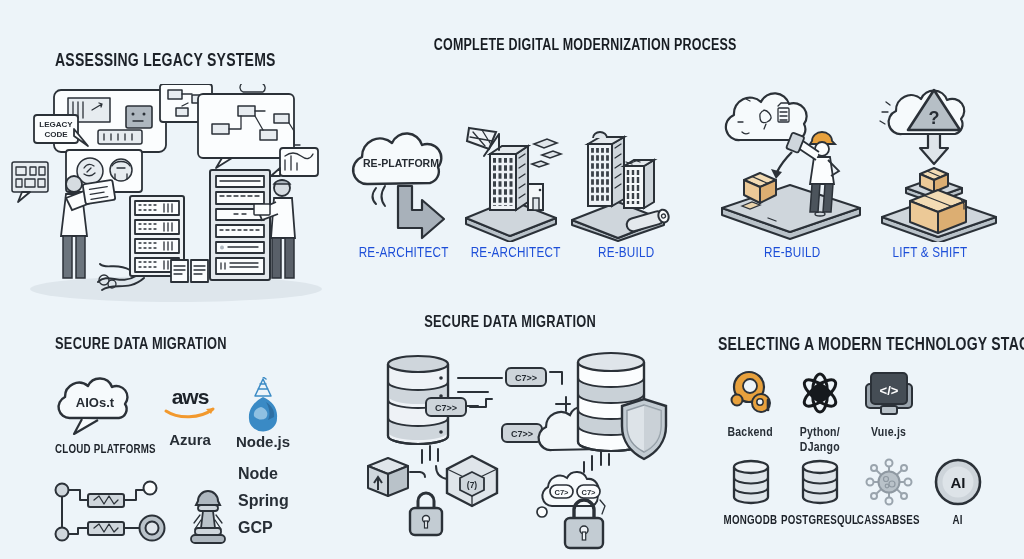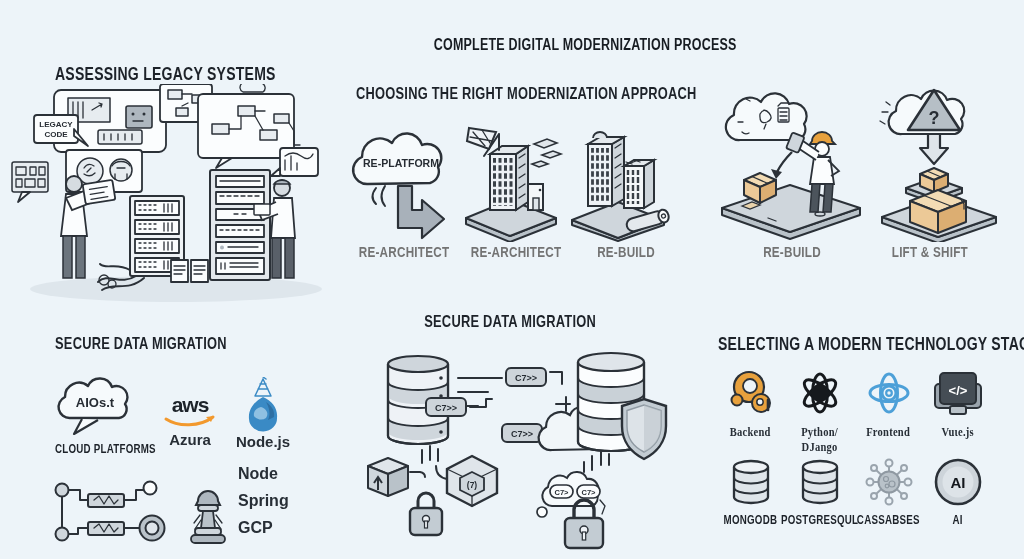--- a/index.html
+++ b/index.html
@@ -4,50 +4,49 @@
 <style>
   html,body{margin:0;padding:0;}
   body{font-family:"Liberation Sans",sans-serif;background:#dfe7ee;}
   .canvas{position:relative;width:1024px;height:559px;background:#edf4f9;overflow:hidden;color:#20262d;}
   .abs{position:absolute;}
   .cond{display:inline-block;transform:scaleX(.78);transform-origin:left center;white-space:nowrap;letter-spacing:.3px;}
   .cond-c{display:inline-block;transform:scaleX(.78);transform-origin:center center;white-space:nowrap;letter-spacing:.3px;}
   .hero{font-size:16px;font-weight:800;color:#171c22;text-align:center;}
   .h2{font-size:18px;font-weight:800;color:#1d2229;}
   .h3{font-size:16.5px;font-weight:800;color:#1d2229;}
-  .figlabel{font-size:15px;font-weight:700;color:#737373;text-align:center;}
+  .figlabel{font-size:15px;font-weight:400;color:#1d4ed8;text-align:center;}
   .cap{font-size:15px;font-weight:700;color:#272e36;text-align:center;}
   .capsm{font-size:12.5px;font-weight:800;color:#1d2229;}
   .stacklist div{font-size:16px;font-weight:700;color:#272e36;line-height:27px;}
   .grid-row{display:flex;}
   .cell{width:69px;display:flex;flex-direction:column;align-items:center;}
   .cell .icon{height:52px;display:flex;align-items:center;justify-content:center;}
-  .cell .c1{font-size:13.5px;font-weight:700;color:#272e36;text-align:center;white-space:pre-line;line-height:15px;margin-top:4px;font-family:Liberation Serif, serif;}
+  .cell .c1{font-size:13.5px;font-weight:700;color:#272e36;text-align:center;white-space:pre-line;line-height:15px;margin-top:4px;}
   .cell .c2{font-size:12.5px;font-weight:800;color:#1d2229;text-align:center;margin-top:5px;}
   svg{display:block;}
   .sk{fill:none;stroke:#2b3138;stroke-width:2;stroke-linecap:round;stroke-linejoin:round;}
   .sk1{fill:none;stroke:#2b3138;stroke-width:1.3;stroke-linecap:round;stroke-linejoin:round;}
   .pnl{fill:#fbfdfe;stroke:#2b3138;stroke-width:1.8;stroke-linejoin:round;}
   .pnl2{fill:#e7ecf0;stroke:#2b3138;stroke-width:1.5;stroke-linejoin:round;}
   .gry{fill:#cfd6dc;stroke:#2b3138;stroke-width:2;stroke-linejoin:round;}
   .gry2{fill:#b9c2c9;stroke:#2b3138;stroke-width:2;stroke-linejoin:round;}
   .gry3{fill:#dfe5ea;stroke:#2b3138;stroke-width:2;stroke-linejoin:round;}
   .tan{fill:#ecc997;stroke:#2b3138;stroke-width:2;stroke-linejoin:round;}
   .tan2{fill:#dcae72;stroke:#2b3138;stroke-width:2;stroke-linejoin:round;}
   .tan3{fill:#f2dbb4;stroke:#2b3138;stroke-width:2;stroke-linejoin:round;}
   .svgt{font-family:"Liberation Sans",sans-serif;font-weight:700;fill:#262c33;}
 </style>
 </head>
 <body>
 
 <div class="canvas">
 
   <div class="abs hero" style="left:340px;top:36px;width:490px;"><span class="cond-c">COMPLETE DIGITAL MODERNIZATION PROCESS</span></div>
-  <div class="abs h2" style="left:55px;top:50px;margin-top:14px;"><span class="cond">ASSESSING LEGACY SYSTEMS</span></div>
-  <div class="abs h3" style="left:356px;top:84px;"><span class="cond">CHOOSING THE RIGHT MODERNIZATION APPROACH</span></div>
+  <div class="abs h2" style="left:55px;top:50px;"><span class="cond">ASSESSING LEGACY SYSTEMS</span></div>
 
   <div class="abs" style="left:8px;top:84px;">
     <svg width="332" height="228" viewBox="0 0 332 228">
       <ellipse cx="168" cy="205" rx="146" ry="13" fill="#dee6ec"></ellipse>
 
       <rect class="pnl" x="46" y="6" width="112" height="62" rx="7"></rect>
       <rect class="pnl2" x="60" y="14" width="42" height="24"></rect>
       <path class="sk1" d="M65,18 v16 M70,18 v16 M75,18 v16 M84,26 l10,-6 m-3,-1 l3,1 l-1,3"></path>
       <rect x="118" y="22" width="26" height="22" rx="2" fill="#aeb7bf" stroke="#2b3138" stroke-width="1.6"></rect>
       <circle cx="125" cy="30" r="1.5" fill="#2b3138"></circle>
@@ -321,21 +320,21 @@
 
   <div class="abs" style="left:54px;top:370px;">
     <svg width="86" height="72" viewBox="0 0 86 72">
       <path d="M16,48 a11,11 0 0 1 -5,-21 a14,14 0 0 1 23,-11 a13,13 0 0 1 24,1 a11,11 0 0 1 13,17 a9,9 0 0 1 -6,14 z" fill="#f6fafc" stroke="#2b3138" stroke-width="2.4" stroke-linejoin="round"></path>
       <path d="M28,49 L20,64 L44,50" fill="#f6fafc" stroke="#2b3138" stroke-width="2.2" stroke-linejoin="round"></path>
       <text class="svgt" x="41" y="37" font-size="13" text-anchor="middle">AIOs.t</text>
     </svg>
   </div>
   <div class="abs capsm" style="left:55px;top:442px;"><span class="cond">CLOUD PLATFORMS</span></div>
 
-  <div class="abs" style="left:162px;top:392px;">
+  <div class="abs" style="left:162px;top:384px;">
     <svg width="56" height="40" viewBox="0 0 56 40">
       <text x="28" y="20" font-size="21" font-weight="800" text-anchor="middle" fill="#1d232a" font-family="Liberation Sans, sans-serif" letter-spacing="-1">aws</text>
       <path d="M4,27 C16,35 38,35 51,25" fill="none" stroke="#f2992e" stroke-width="3" stroke-linecap="round"></path>
       <polygon points="52,24 44,25 49,30" fill="#f2992e"></polygon>
     </svg>
   </div>
   <div class="abs cap" style="left:158px;top:431px;width:64px;">Azura</div>
 
   <div class="abs" style="left:242px;top:377px;">
     <svg width="42" height="58" viewBox="0 0 42 58">
@@ -502,33 +501,20 @@
           </g>
           <circle cx="26" cy="25" r="8.5" fill="#16191d"></circle>
         </svg>
       </div>
       <div class="c1"><span class="cond-c" style="white-space:pre-line;">Python/
 DJango</span></div>
     </div>
     <div class="cell">
       <div class="icon">
         <svg width="52" height="52" viewBox="0 0 52 52">
-          <g fill="none" stroke="#4da0d8" stroke-width="3">
-            <ellipse cx="26" cy="25" rx="19" ry="8.5"></ellipse>
-            <ellipse cx="26" cy="25" rx="19" ry="8.5" transform="rotate(90 26 25)"></ellipse>
-            <circle cx="26" cy="25" r="7"></circle>
-            <circle cx="26" cy="25" r="2.8" stroke-width="2.2"></circle>
-          </g>
-        </svg>
-      </div>
-      <div class="c1"><span class="cond-c">Frontend</span></div>
-    </div>
-    <div class="cell">
-      <div class="icon">
-        <svg width="52" height="52" viewBox="0 0 52 52">
           <rect x="3" y="16" width="46" height="24" rx="4" fill="#9aa4ad" stroke="#2b3138" stroke-width="2"></rect>
           <rect x="18" y="38" width="16" height="8" rx="2" fill="#b9c2c9" stroke="#2b3138" stroke-width="2"></rect>
           <rect x="8" y="5" width="36" height="31" rx="4" fill="#454d55" stroke="#2b3138" stroke-width="2"></rect>
           <text x="26" y="26.5" font-size="13" font-weight="800" text-anchor="middle" fill="#ffffff" font-family="Liberation Sans, sans-serif">&lt;/&gt;</text>
         </svg>
       </div>
       <div class="c1"><span class="cond-c">Vuιe.js</span></div>
     </div>
   </div>
 

